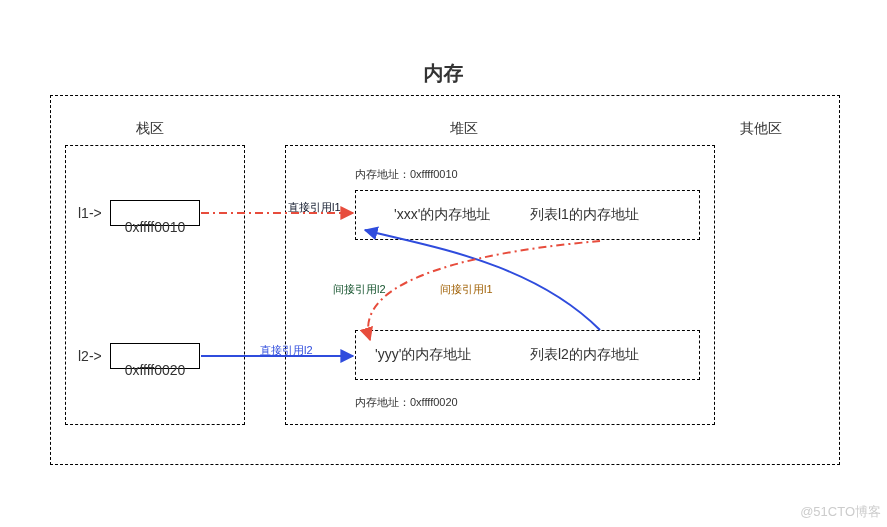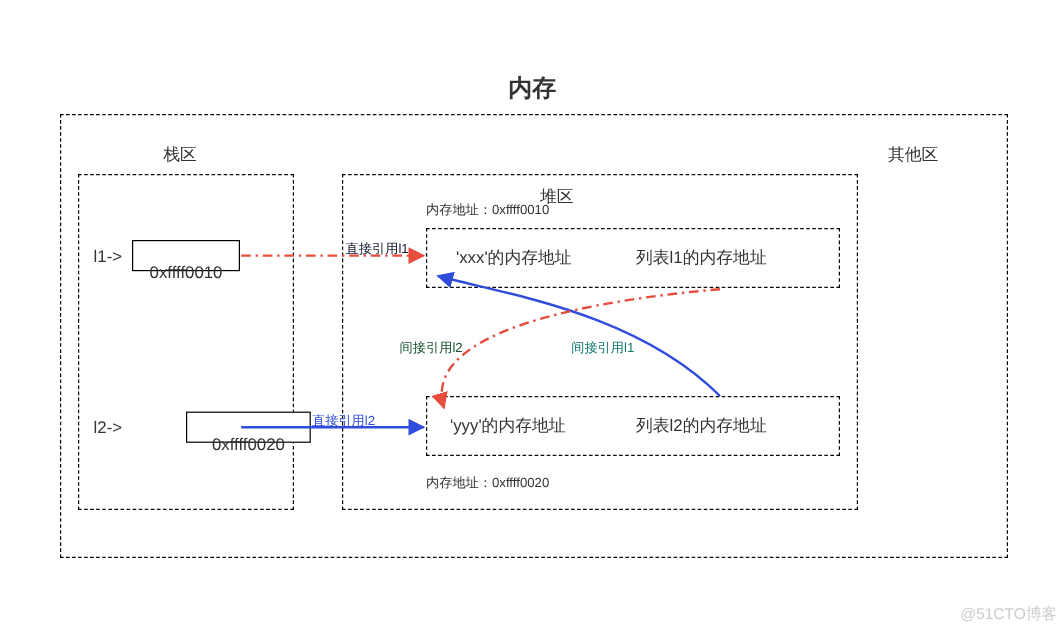--- a/index.html
+++ b/index.html
@@ -39,48 +39,48 @@
   svg { position: absolute; top: 0; left: 0; }
 </style>
 </head>
 <body>
 
 <div class="lbl" style="left:0; width:887px; top:60px; text-align:center; font-size:20px;font-weight:bold;">内存</div>
 
 <div class="dashbox" style="left:50px; top:95px; width:790px; height:370px;"></div>
 
 <div class="lbl" style="left:136px; top:120px;">栈区</div>
-<div class="lbl" style="left:450px; top:120px;margin-top:35px;">堆区</div>
+<div class="lbl" style="left:450px; top:120px;">堆区</div>
 <div class="lbl" style="left:740px; top:120px;">其他区</div>
 
 <div class="dashbox" style="left:65px; top:145px; width:180px; height:280px;"></div>
 
 <div class="lbl" style="left:78px; top:205px;">l1-&gt;</div>
 <div class="solidbox" style="left:110px; top:200px; width:90px; height:26px;">0xffff0010</div>
 
 <div class="lbl" style="left:78px; top:348px;">l2-&gt;</div>
-<div class="solidbox" style="left:110px; top:343px; width:104px; height:26px;margin-left:45px;">0xffff0020</div>
+<div class="solidbox" style="left:110px; top:343px; width:90px; height:26px;">0xffff0020</div>
 
 <div class="dashbox" style="left:285px; top:145px; width:430px; height:280px;"></div>
 
 <div class="lbl small" style="left:355px; top:167px;">内存地址：0xffff0010</div>
 <div class="lbl small" style="left:355px; top:395px;">内存地址：0xffff0020</div>
 
 <div class="dashbox" style="left:355px; top:190px; width:345px; height:50px;"></div>
-<div class="lbl" style="left:380px; top:206px;">'xxx'的内存地址</div>
+<div class="lbl" style="left:394px; top:206px;">'xxx'的内存地址</div>
 <div class="lbl" style="left:530px; top:206px;">列表l1的内存地址</div>
 
 <div class="dashbox" style="left:355px; top:330px; width:345px; height:50px;"></div>
 <div class="lbl" style="left:375px; top:346px;">'yyy'的内存地址</div>
 <div class="lbl" style="left:530px; top:346px;">列表l2的内存地址</div>
 
 <div class="lbl small" style="left:276px; top:200px; color:#0f172a;margin-left:12px;">直接引用l1</div>
 <div class="lbl small" style="left:260px; top:343px; color:#2f4cdd;text-decoration:underline;">直接引用l2</div>
 <div class="lbl small" style="left:333px; top:282px; color:#14532d;">间接引用l2</div>
-<div class="lbl small" style="left:476px; top:282px; color:#0f766e;">间接引用l1</div>
+<div class="lbl small" style="left:440px; top:282px; color:#a16207;">间接引用l1</div>
 
 <svg width="887" height="527">
   <defs>
     <marker id="arr-red" viewBox="0 0 10 10" refX="9" refY="5" markerWidth="7" markerHeight="7" orient="auto-start-reverse">
       <path d="M 0 0 L 10 5 L 0 10 z" fill="#e74c3c"></path>
     </marker>
     <marker id="arr-blue" viewBox="0 0 10 10" refX="9" refY="5" markerWidth="7" markerHeight="7" orient="auto-start-reverse">
       <path d="M 0 0 L 10 5 L 0 10 z" fill="#2f4cdd"></path>
     </marker>
   </defs>

